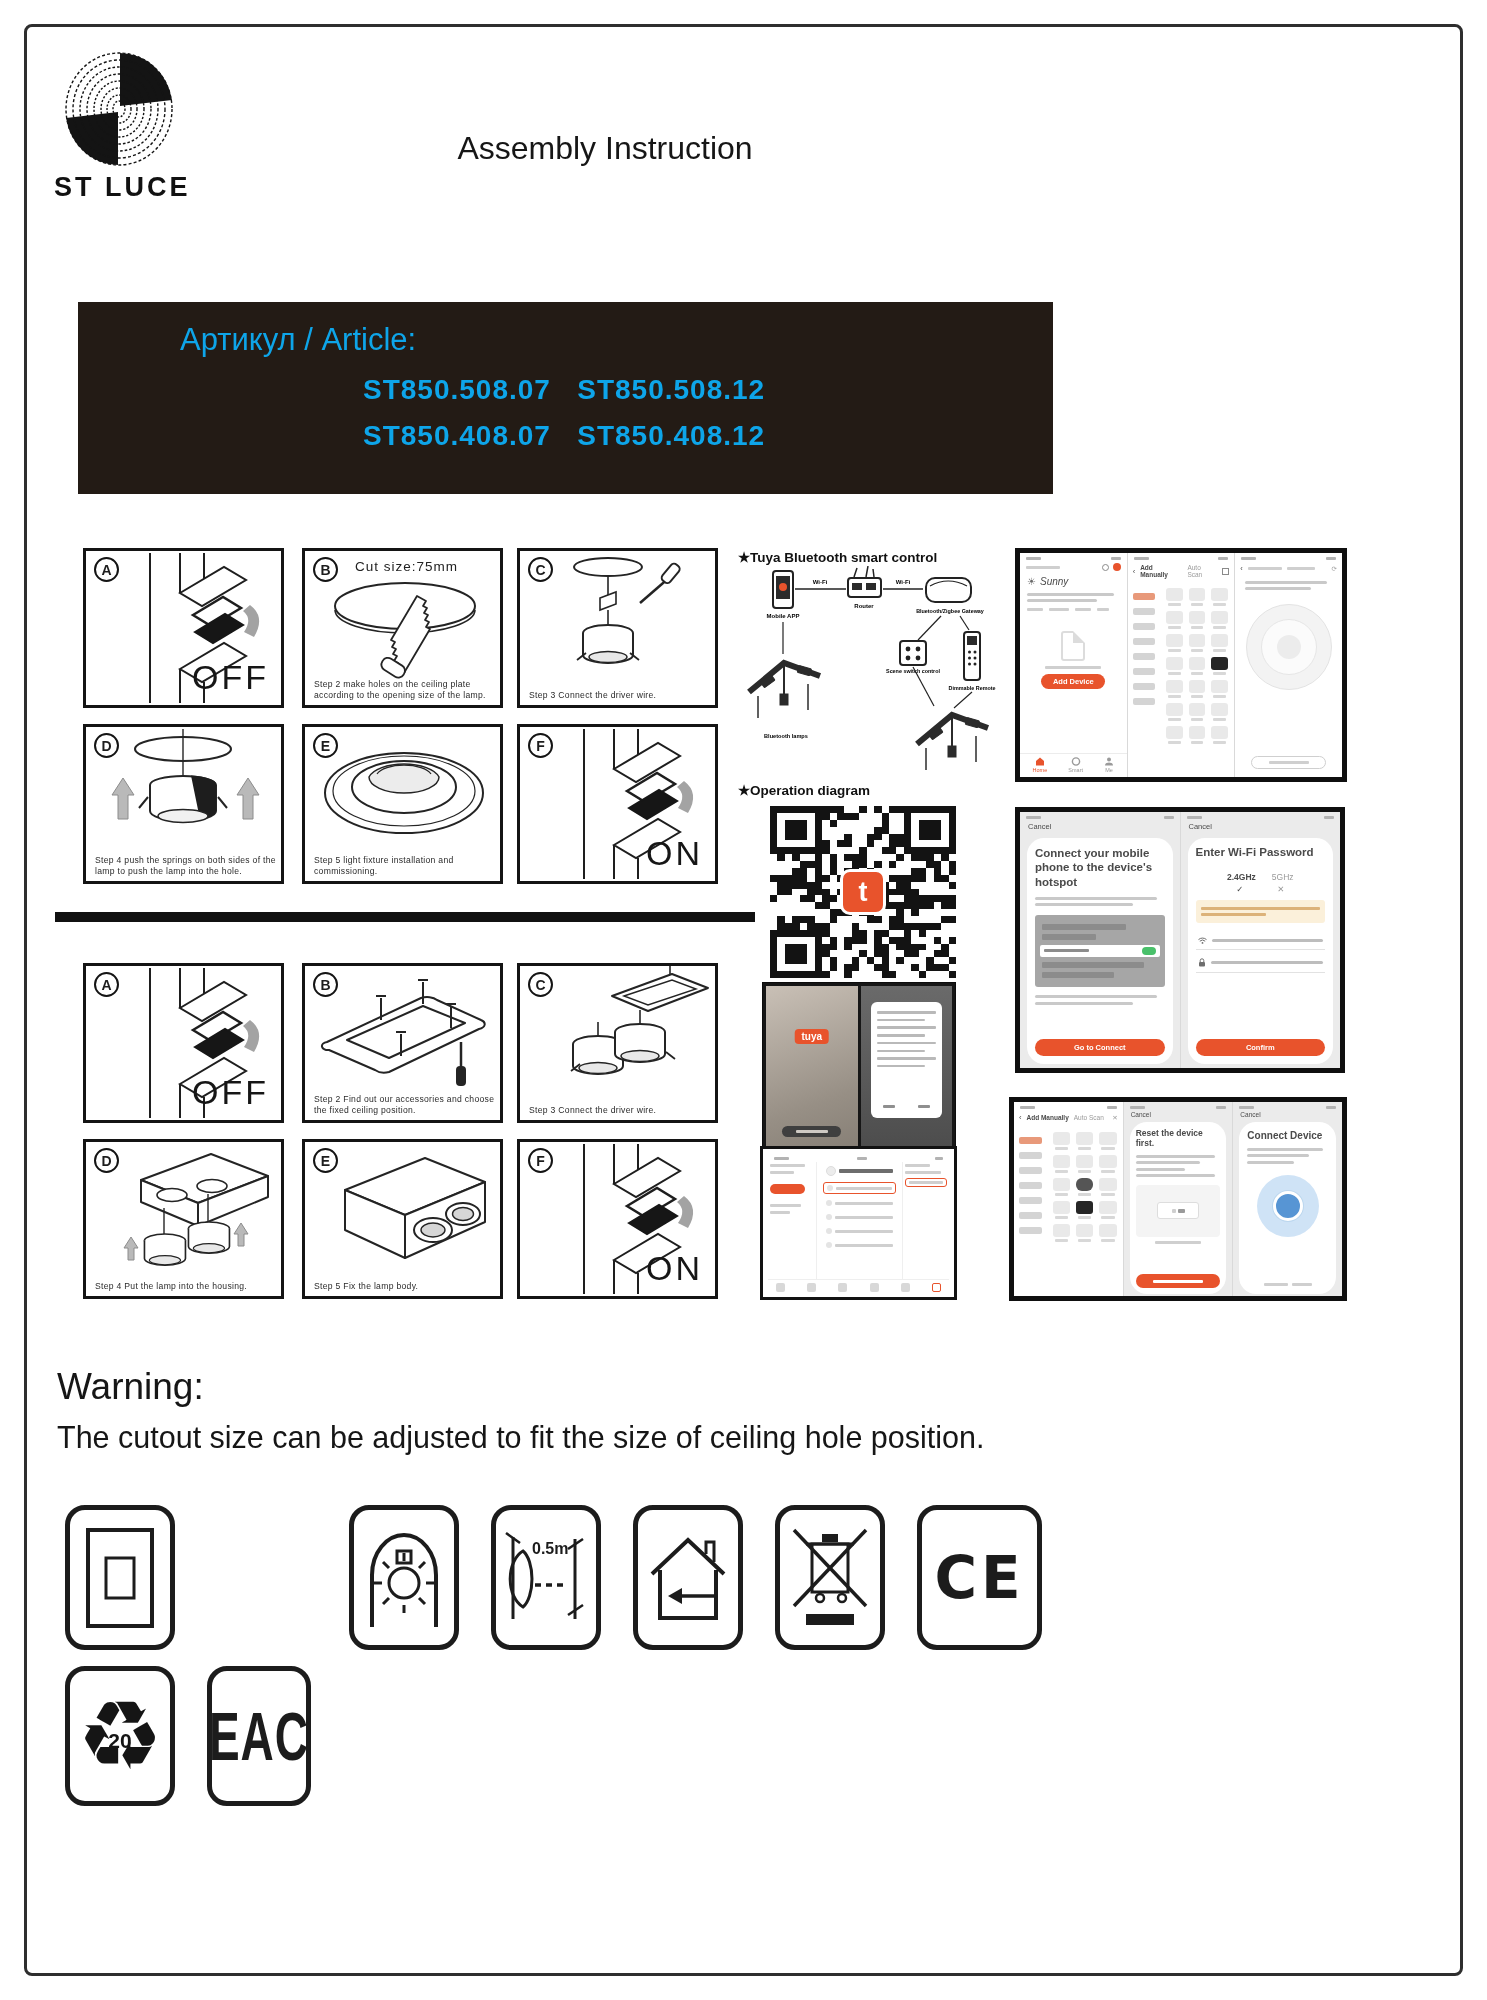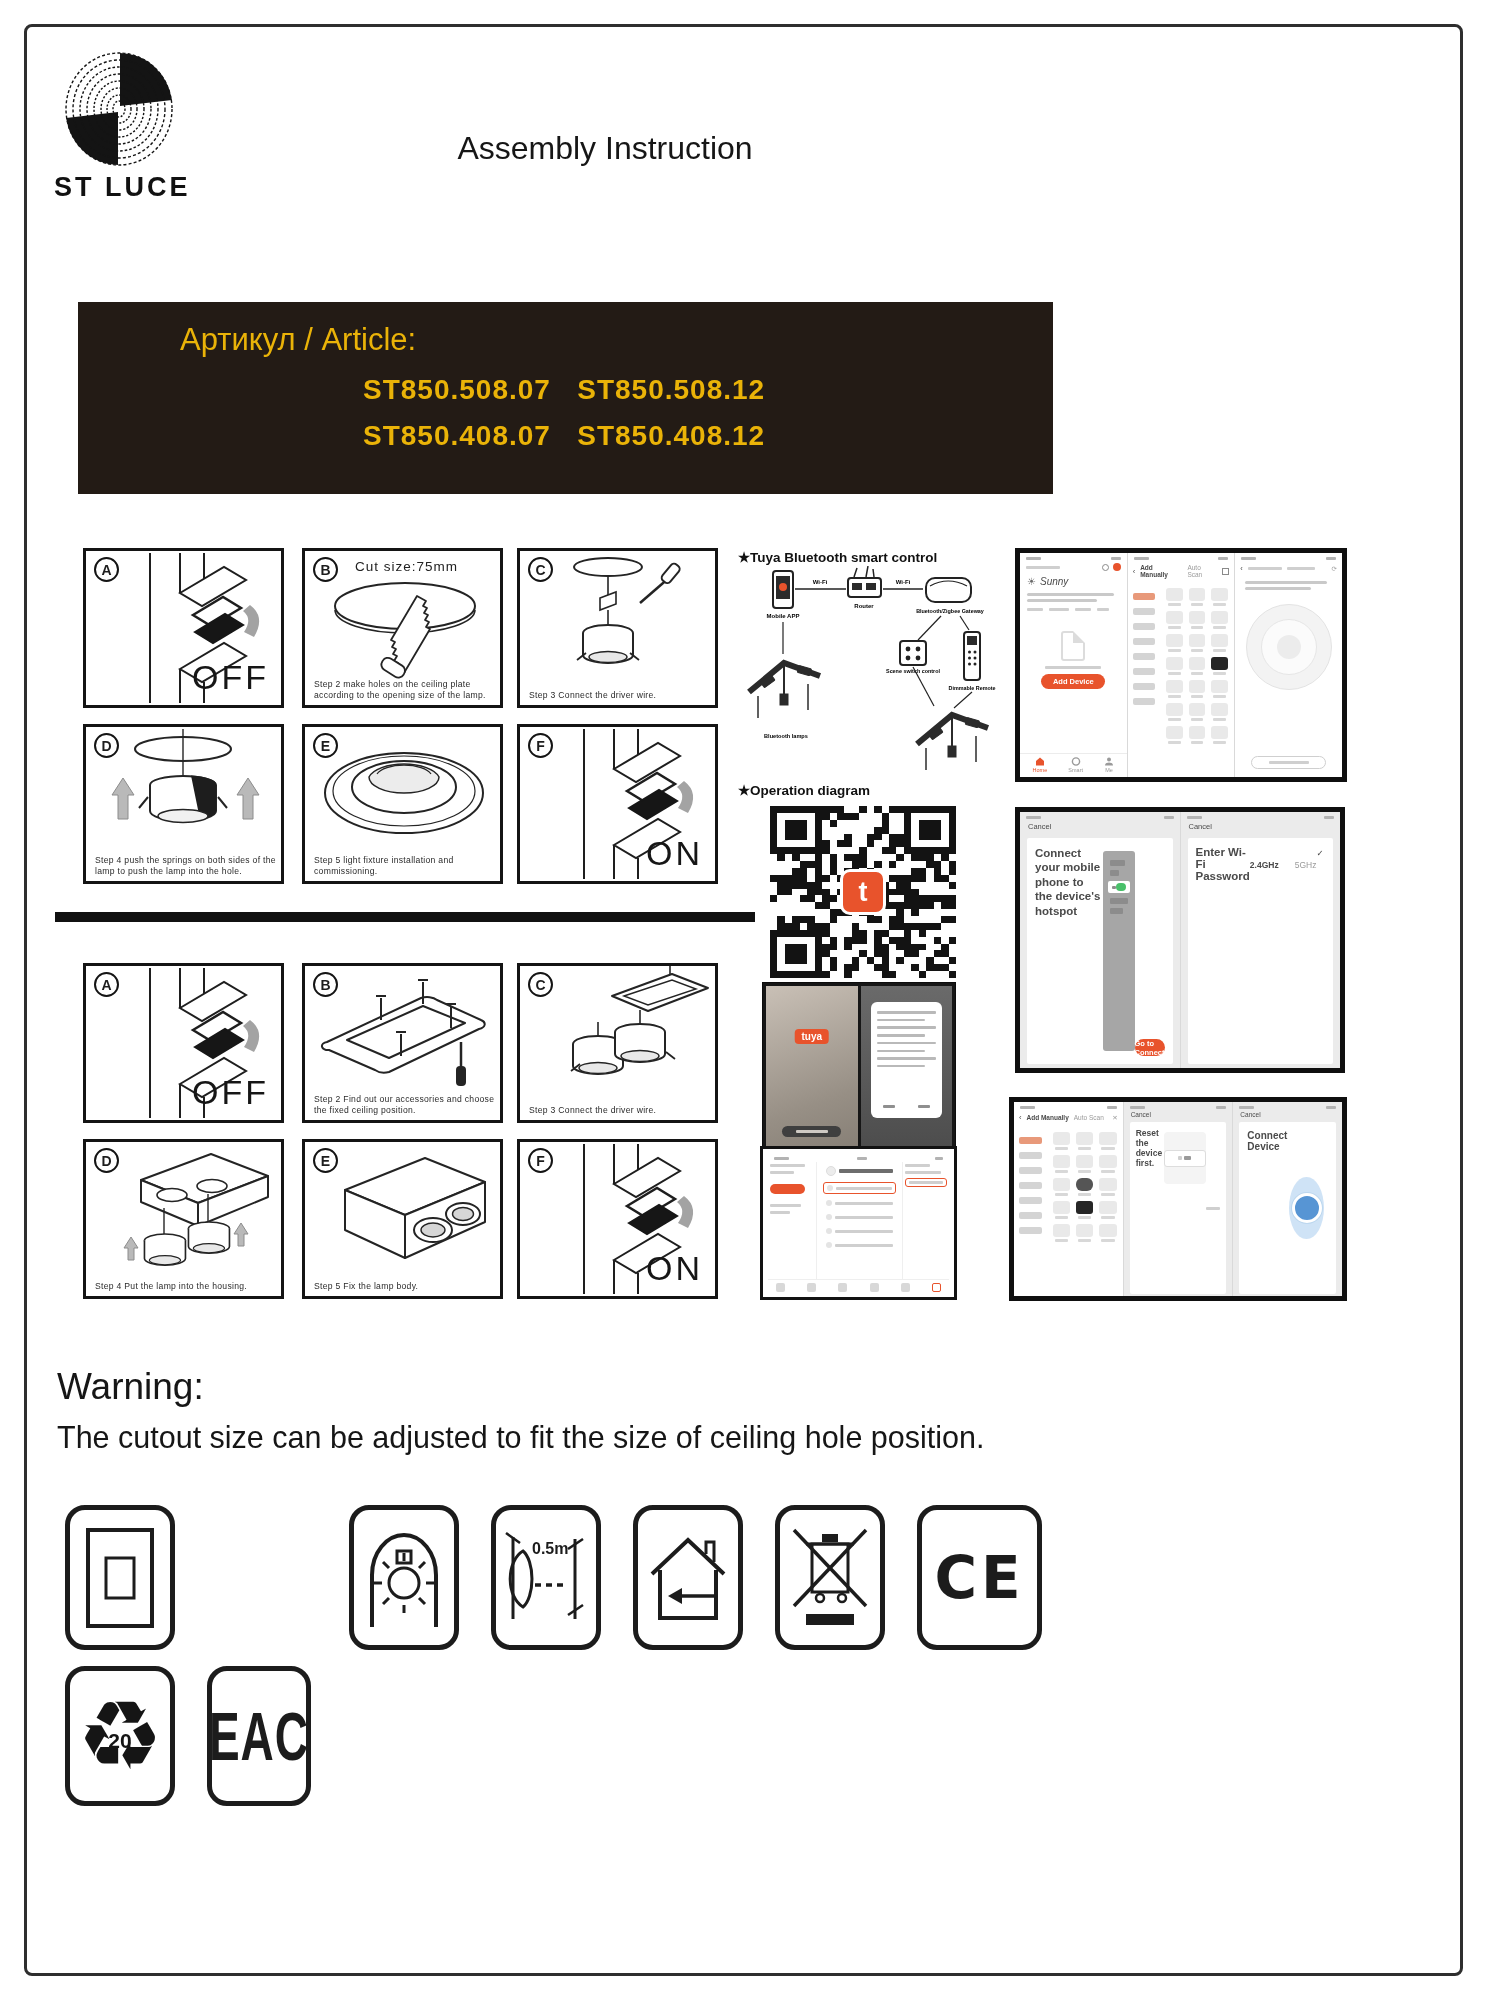--- a/index.html
+++ b/index.html
@@ -5,21 +5,21 @@
   *{margin:0;padding:0;box-sizing:border-box}
   html,body{background:#fff}
   body{width:1487px;height:2000px;position:relative;font-family:"Liberation Sans",sans-serif;color:#1d1d1d;overflow:hidden}
   .abs{position:absolute}
   .frame{position:absolute;left:24px;top:24px;width:1439px;height:1952px;border:3px solid #2e2e2e;border-radius:8px}
   
   .brand{font-weight:bold;font-size:27px;letter-spacing:3px;color:#111}
   .title1{font-size:38px;color:#161616;text-align:center;width:820px}
   .title2{font-size:32px;color:#161616;text-align:center;width:820px}
   
-  .banner{background:#231b15;color:#eab308}
+  .banner{background:#231b15;color:#0ea5e9}
   .banner .lbl{position:absolute;left:102px;top:20px;font-size:31px}
   .banner .num{position:absolute;left:285px;font-size:28px;font-weight:bold;letter-spacing:1px;white-space:pre}
   
   .panel{position:absolute;width:201px;height:160px;border:3px solid #141414;background:#fff}
   .letter{position:absolute;left:8px;top:6px;width:25px;height:25px;border:2.5px solid #141414;border-radius:50%;display:flex;align-items:center;justify-content:center;font-weight:bold;font-size:14px;background:#fff;z-index:2}
   .cap{position:absolute;left:9px;right:5px;bottom:4px;font-size:8.6px;line-height:1.3;letter-spacing:.3px;color:#2a2a2a;z-index:2}
   .state{position:absolute;right:12px;bottom:8px;font-size:34px;letter-spacing:3px;color:#161616;z-index:2}
   .cutsize{position:absolute;left:50px;top:8px;font-size:13.5px;letter-spacing:1px;color:#222;z-index:2}
   .ill{position:absolute;left:0;top:0}
   .divider{background:#111}
@@ -42,21 +42,21 @@
   .b{font-weight:bold}.gray{color:#9a9a9a}.dim{color:#4a4a4a}
   .pill{background:#e8532c;color:#fff;border-radius:20px;display:flex;align-items:center;justify-content:center;font-weight:bold}
   .rail{width:30%;padding:3px 2px}
   .rail i{display:block;height:7px;margin:8px 3px;background:#d4d4d4;border-radius:2px}
   .rail i:first-child{background:#e8997a}
   .appgrid{flex:1;display:grid;grid-template-columns:repeat(3,1fr);gap:10px 6px;padding:6px 6px;align-content:start}
   .appgrid i{display:block;position:relative;background:#e9e9e9;border-radius:3px;height:13px}
   .appgrid i::after{content:"";position:absolute;left:12%;right:12%;bottom:-4.5px;height:2.5px;background:#d8d8d8;border-radius:1px}
   .appgrid i.dkc{background:#262626}
   .appgrid i.cld{background:#555;border-radius:6px}
-  .card{background:#fff;border-radius:2px;margin:4px 7px;padding:8px 8px;flex:1;display:flex;flex-direction:row}
+  .card{background:#fff;border-radius:17px;margin:4px 7px;padding:8px 8px;flex:1;display:flex;flex-direction:column}
   .imgblock{background:#a6a6a6;border-radius:3px;padding:5px;margin:5px 0}
   .imgblock .row{height:6px;background:#8c8c8c;border-radius:1px;margin:4px 2px}
   .imgblock .white{height:12px;background:#fff;border-radius:2px;margin:5px 0;display:flex;align-items:center;padding:0 4px;justify-content:space-between}
   .note{background:#fbf0da;border-radius:3px;padding:4px 5px;margin:6px 0}
   .note i{display:block;height:3px;background:#dcb279;border-radius:1px;margin:3px 0}
   .note i:last-child{width:55%}
   .field{display:flex;align-items:center;gap:5px;border-bottom:1px solid #e2e2e2;padding:5px 2px;margin-top:3px}
   .field .bar{flex:1;height:3.5px;background:#bdbdbd;border-radius:2px}
   .circle-stack{align-self:center;width:86px;height:86px;border-radius:50%;background:#f3f3f3;border:1px solid #e3e3e3;display:flex;align-items:center;justify-content:center}
   .circle-stack>div{width:56px;height:56px;border-radius:50%;background:#fbfbfb;border:1px solid #e6e6e6;display:flex;align-items:center;justify-content:center}

